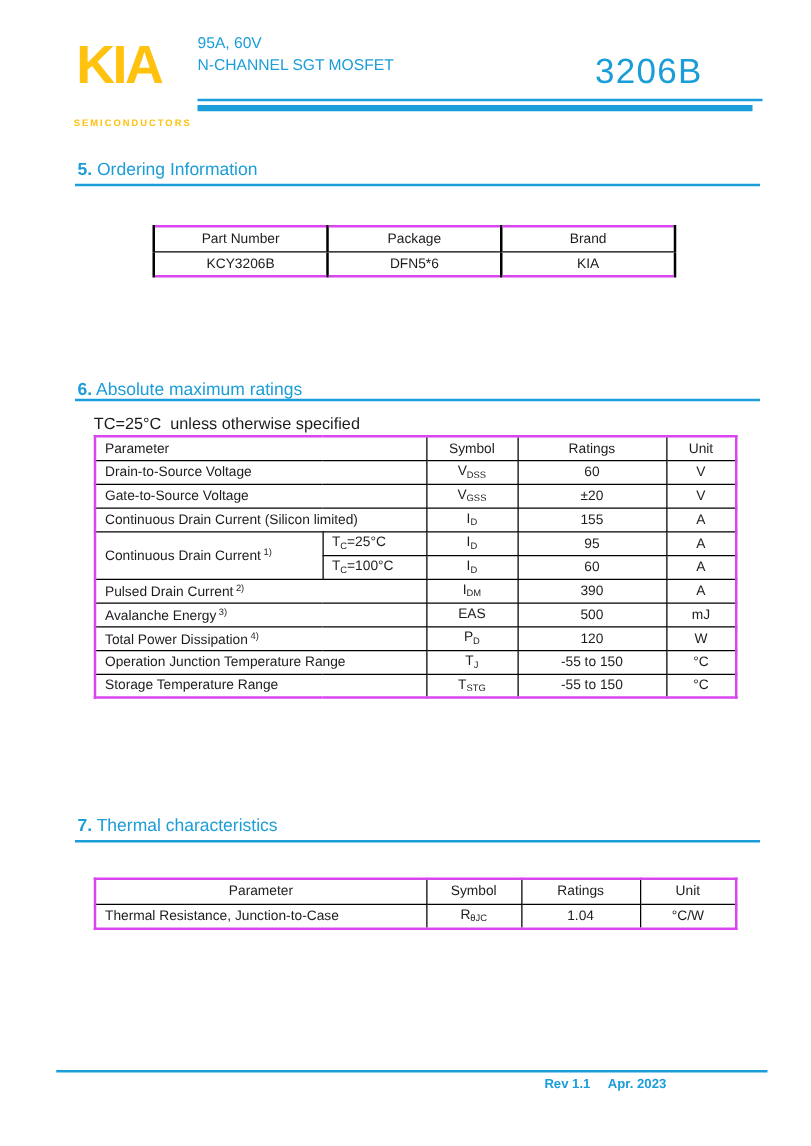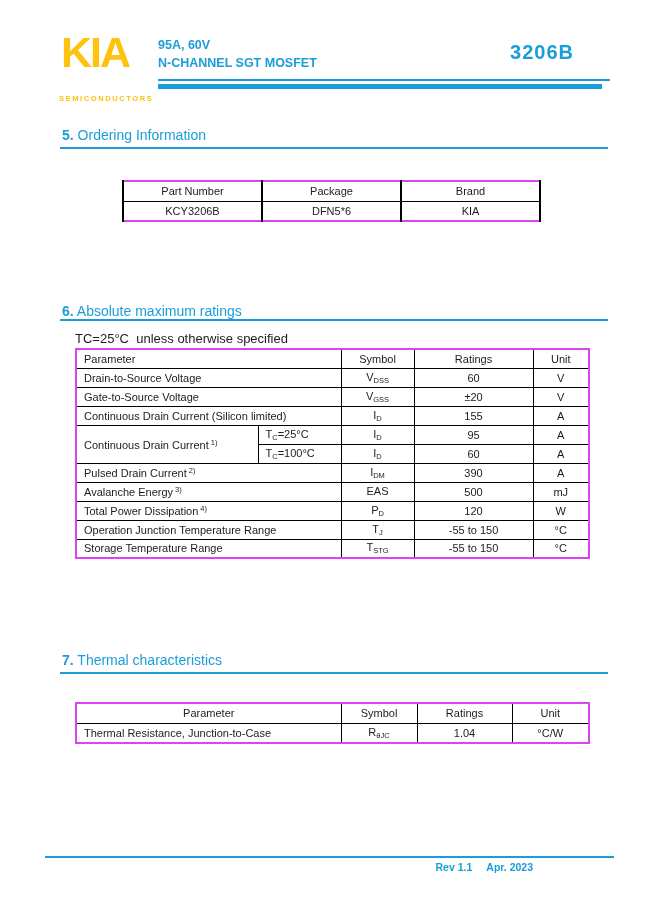--- a/index.html
+++ b/index.html
@@ -12,25 +12,25 @@
   
   .logo {
     position:absolute; left:61px; top:28px; font-size:43px; font-weight:bold;
     letter-spacing:-2px; color:var(--logo-yellow);
   }
   .logo-tag {
     position:absolute; left:59px; top:94px; font-size:7.5px; font-weight:bold;
     letter-spacing:1.6px; color:var(--logo-yellow);
   }
   .subtitle {
-    position:absolute; left:158px; top:36px; font-size:12.5px; font-weight:bold;
+    position:absolute; left:158px; top:25px; font-size:12.5px; font-weight:normal;
     color:var(--accent); line-height:18px;
   }
   .partnum {
-    position:absolute; top:41px; right:40px; font-size:20px; font-weight:bold;
+    position:absolute; top:41px; right:52px; font-size:28px; font-weight:normal;
     color:var(--accent); letter-spacing:1px;
   }
   .hr-thin  { position:absolute; left:158px; top:79px; width:452px; height:1.5px; background:var(--accent); }
   .hr-thick { position:absolute; left:158px; top:84px; width:444px; height:5px;  background:var(--accent); }
 
   
   .sec { position:absolute; left:62px; font-size:14px; color:var(--accent); }
   .sec .num { font-weight:bold; }
   .sec-rule { position:absolute; left:60px; width:548px; height:1.5px; background:var(--accent); }
   .sec5 { top:127px; } .rule5 { top:147px; }

